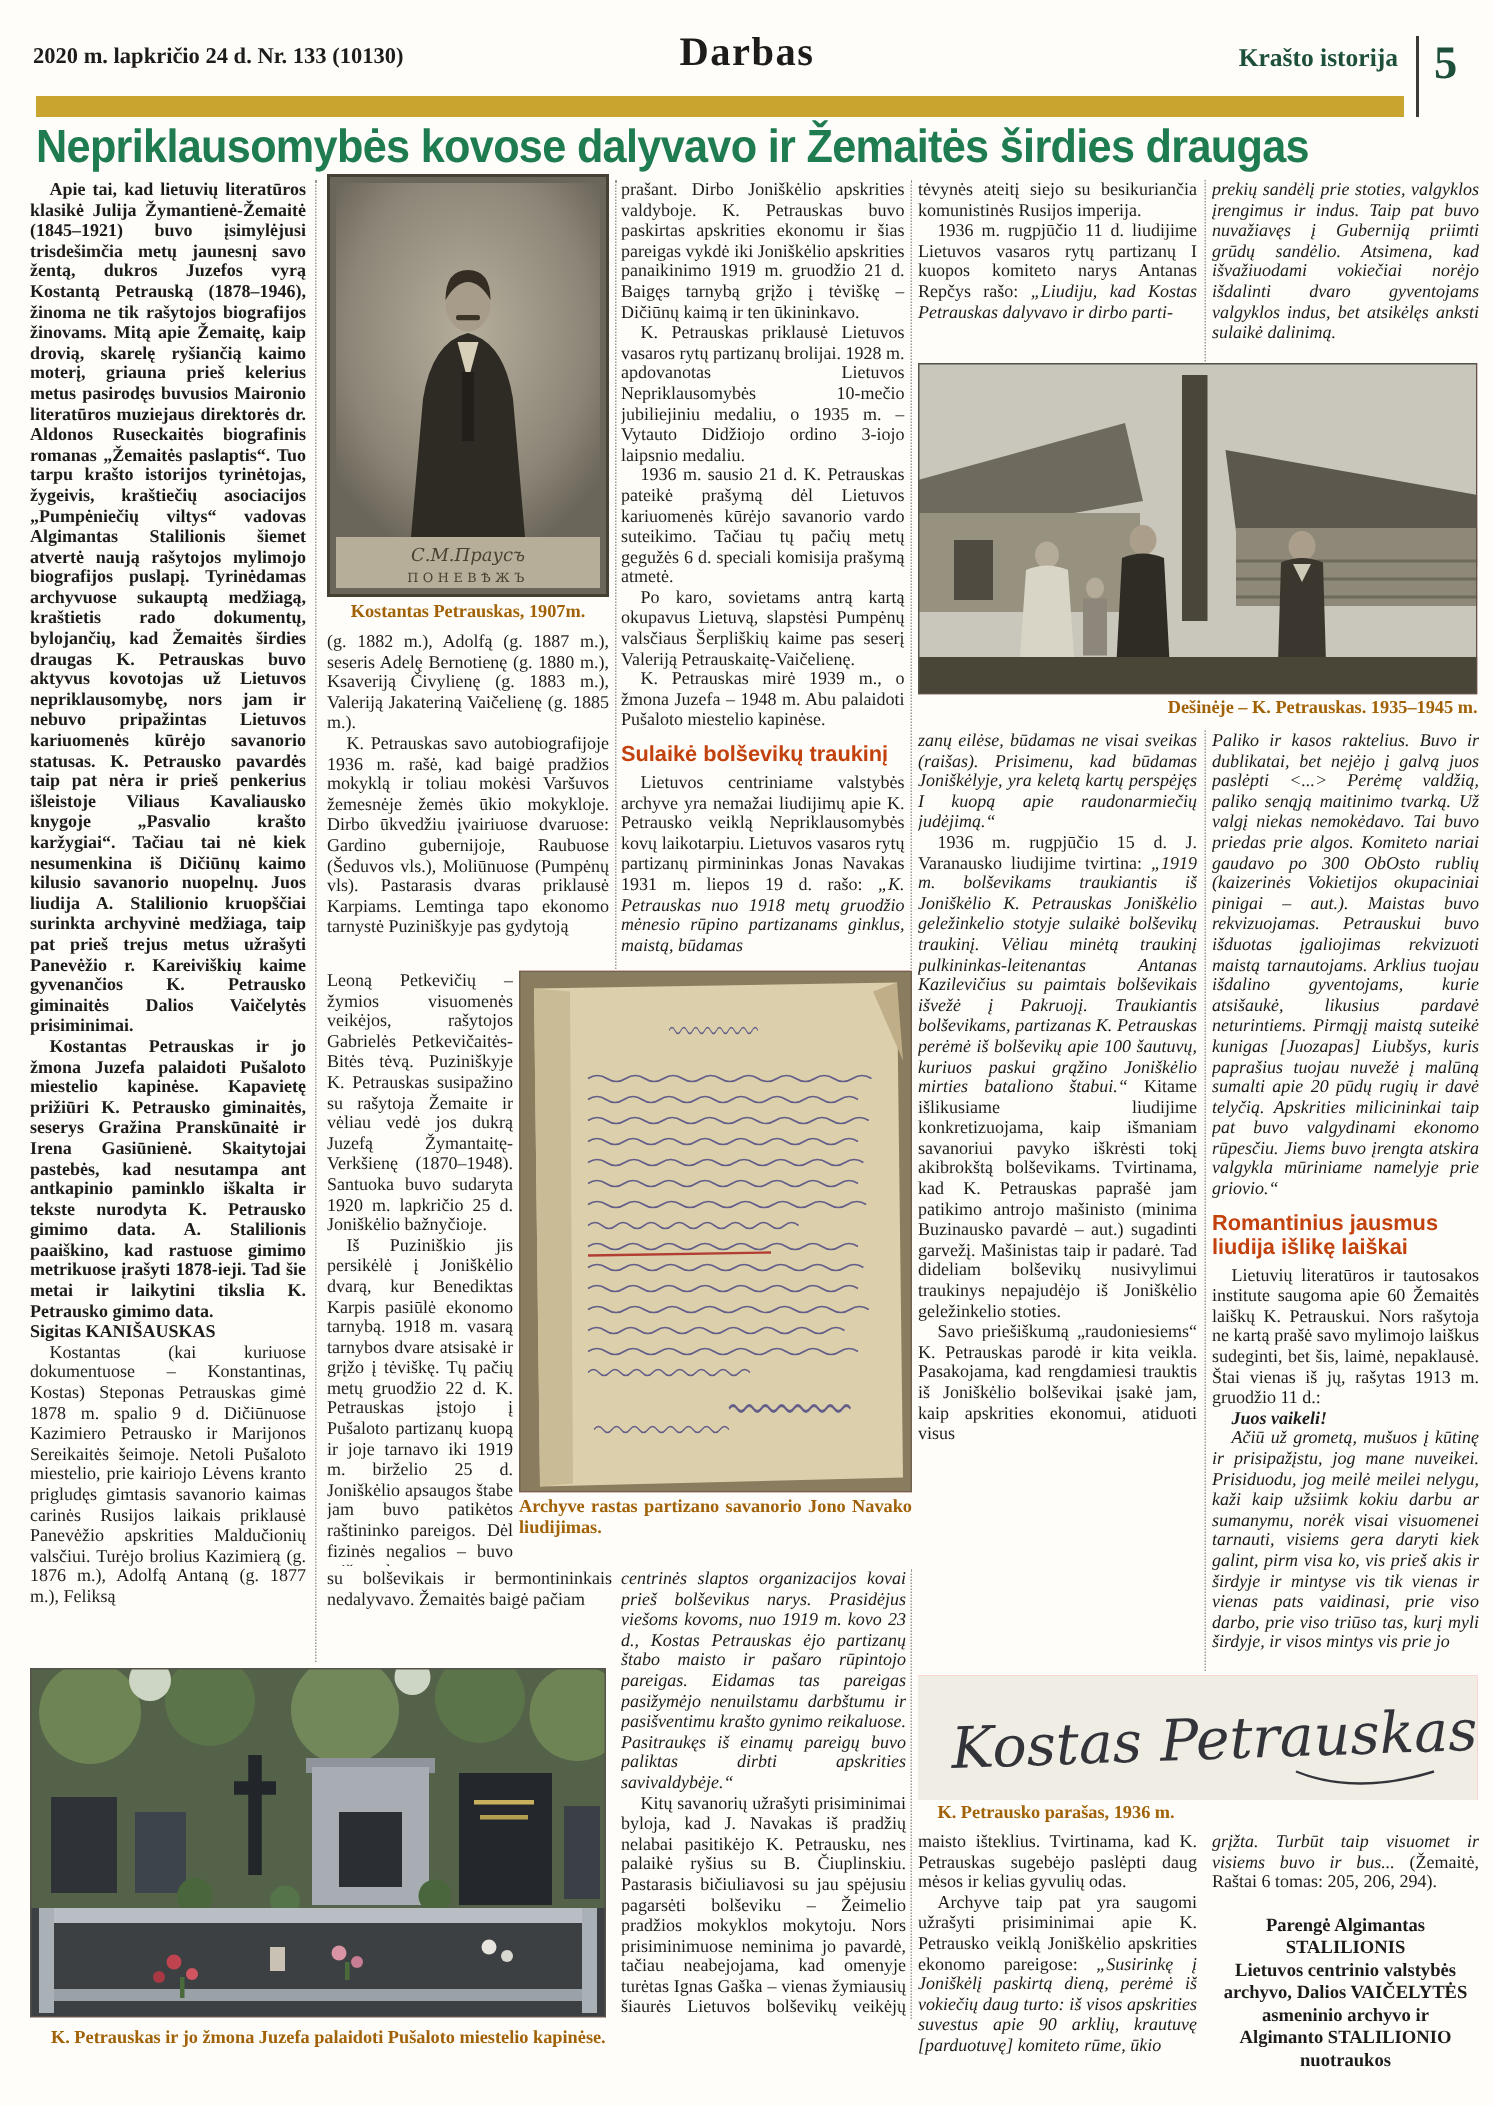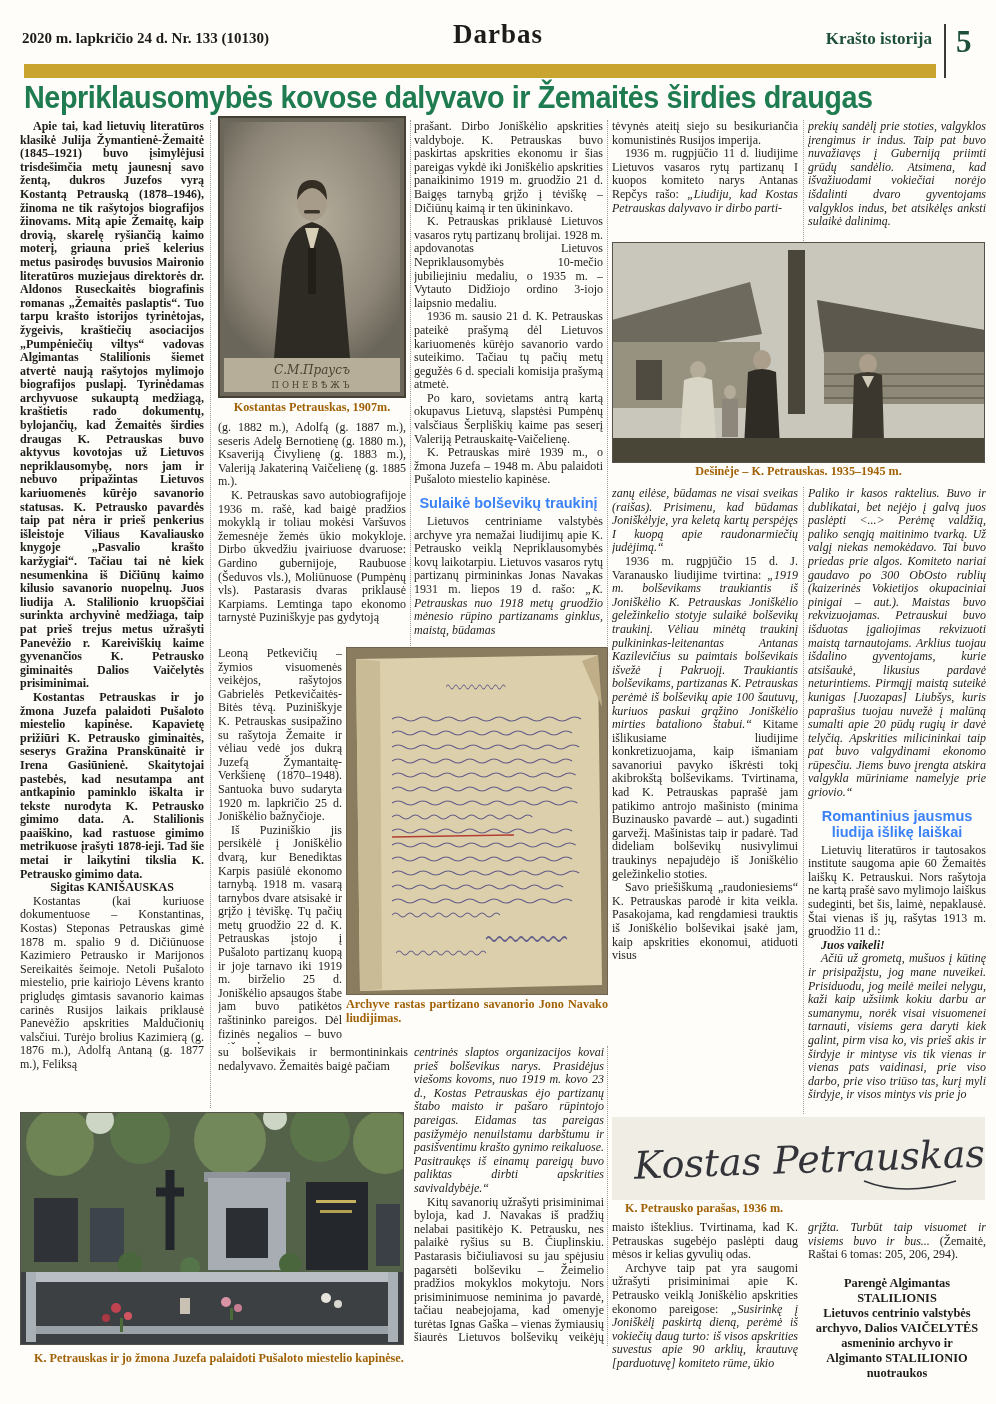--- a/index.html
+++ b/index.html
@@ -5,23 +5,23 @@
   *{box-sizing:border-box}
   html,body{margin:0;padding:0;background:#e9e9e6}
   .page{position:relative;width:996px;height:1404px;margin:0 auto;background:#fefdfa;
         font-family:"Liberation Serif","DejaVu Serif",serif;color:var(--ink,#1d1c1a);overflow:hidden}
   .abs{position:absolute}
   .txt{font-size:12px;line-height:13.6px;text-align:justify;overflow:hidden}
   .txt p{margin:0;padding:0}
   .ind{text-indent:13px}
   .bold{font-weight:bold}
   .it{font-style:italic}
-  .byline{text-align:center;font-weight:bold;margin:3px 0 10px}
+  .byline{text-align:left;font-weight:bold;margin:3px 0 10px}
   .subhead{font-family:"Liberation Sans","DejaVu Sans",sans-serif;font-weight:bold;
-           font-size:14.5px;line-height:16px;text-align:center;text-indent:0;margin:8px 0 4px;color:#3b82f6}
+           font-size:14.5px;line-height:16px;text-align:left;text-indent:0;margin:8px 0 4px;color:#c2410c}
   .cap{font-weight:bold;color:#a16207;font-size:12.2px;line-height:13.8px;overflow:hidden}
   .rule{position:absolute;width:0;border-left:1px dotted #9a9a94}
   .ph{position:absolute;overflow:hidden;background:#fca5a5}
   .ph svg{display:block;width:100%;height:100%}
   
   .dateline{position:absolute;left:22px;top:30px;font-weight:bold;font-size:15px}
   .paper-name{position:absolute;left:0;top:21px;width:996px;text-align:center;
               font-weight:bold;font-size:27px;letter-spacing:1px;line-height:1}
   .section-label{position:absolute;right:64px;top:29px;font-weight:bold;font-size:17px;color:var(--dark_green,#1d4f3a)}
   .header-vrule{position:absolute;left:944px;top:24px;height:54px;width:0;border-left:2px solid #3a3a34}
@@ -166,21 +166,21 @@
       <path d="M136 130 Q150 124 164 130 L168 205 L132 205 Z" fill="#2f2c25"></path>
       <ellipse cx="256" cy="122" rx="9" ry="10" fill="#ab9f8c"></ellipse>
       <path d="M242 133 Q256 127 270 133 L272 200 L240 200 Z" fill="#3b372e"></path>
       <polygon points="250,134 262,134 256,146" fill="#cfc9b8"></polygon>
       <ellipse cx="118" cy="150" rx="6" ry="7" fill="#b4ab98"></ellipse>
       <rect x="110" y="157" width="16" height="38" fill="#8d867a"></rect>
       <rect y="196" width="373" height="25" fill="#4a4637"></rect>
       <rect x="0.5" y="0.5" width="372" height="220" fill="none" stroke="#55524a" stroke-width="1"></rect>
     </svg>
   </div>
-  <div class="cap abs" style="left:612px;top:465px;width:373px;text-align:center">Dešinėje – K. Petrauskas. 1935–1945 m.</div>
+  <div class="cap abs" style="left:612px;top:465px;width:373px;text-align:right">Dešinėje – K. Petrauskas. 1935–1945 m.</div>
 
   <div class="txt abs" style="left:612px;top:487px;width:186px;height:627px">
     <p class="it">zanų eilėse, būdamas ne visai sveikas (raišas). Prisimenu, kad būdamas Joniškėlyje, yra keletą kartų perspėjęs I kuopą apie raudonarmiečių judėjimą.“</p>
     <p class="ind"><span>1936 m. rugpjūčio 15 d. J. Varanausko liudijime tvirtina: </span><span class="it">„1919 m. bolševikams traukiantis iš Joniškėlio K. Petrauskas Joniškėlio geležinkelio stotyje sulaikė bolševikų traukinį. Vėliau minėtą traukinį pulkininkas-leitenantas Antanas Kazilevičius su paimtais bolševikais išvežė į Pakruojį. Traukiantis bolševikams, partizanas K. Petrauskas perėmė iš bolševikų apie 100 šautuvų, kuriuos paskui grąžino Joniškėlio mirties bataliono štabui.“</span><span> Kitame išlikusiame liudijime konkretizuojama, kaip išmaniam savanoriui pavyko iškrėsti tokį akibrokštą bolševikams. Tvirtinama, kad K. Petrauskas paprašė jam patikimo antrojo mašinisto (minima Buzinausko pavardė – aut.) sugadinti garvežį. Mašinistas taip ir padarė. Tad dideliam bolševikų nusivylimui traukinys nepajudėjo iš Joniškėlio geležinkelio stoties.</span></p>
     <p class="ind">Savo priešiškumą „raudoniesiems“ K. Petrauskas parodė ir kita veikla. Pasakojama, kad rengdamiesi trauktis iš Joniškėlio bolševikai įsakė jam, kaip apskrities ekonomui, atiduoti visus</p>
   </div>
 
   <div class="ph" style="left:612px;top:1117px;width:373px;height:83px">
     <svg viewBox="0 0 373 83" preserveAspectRatio="none">
       <rect width="373" height="83" fill="#f0ede4"></rect>

